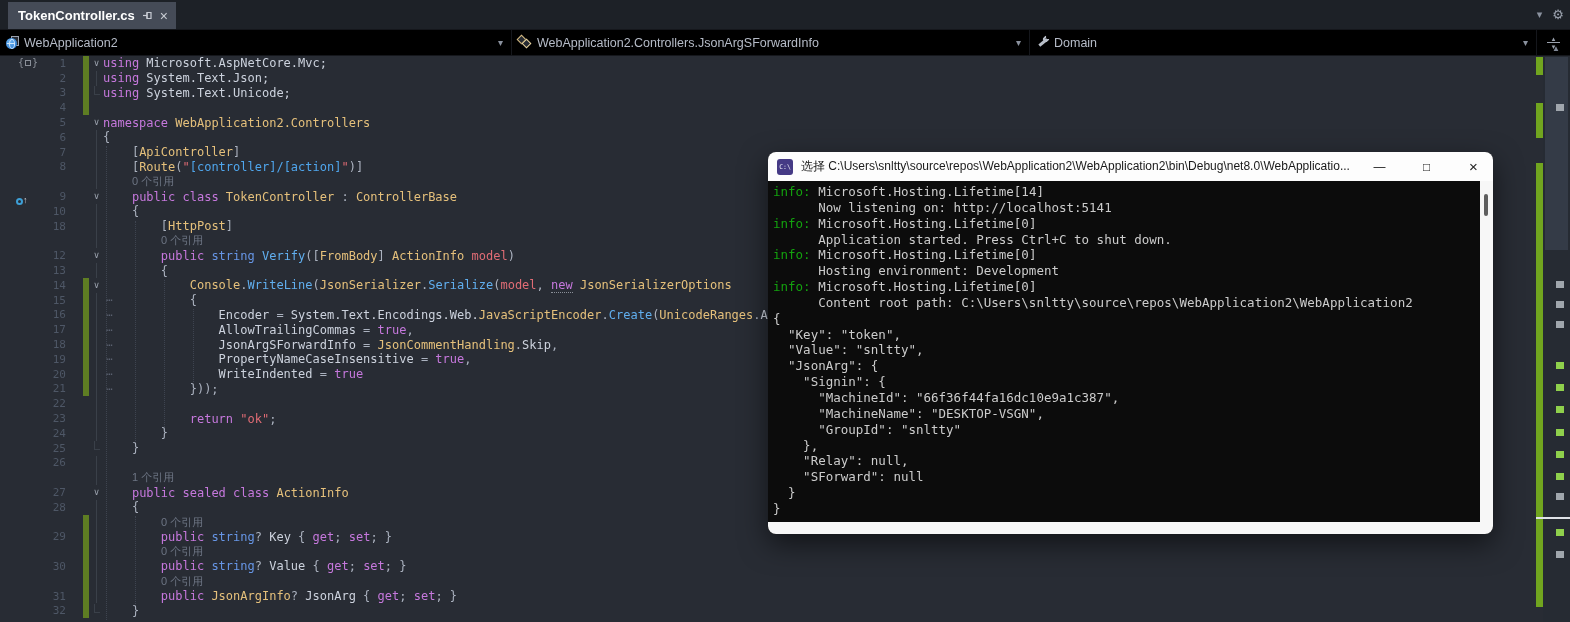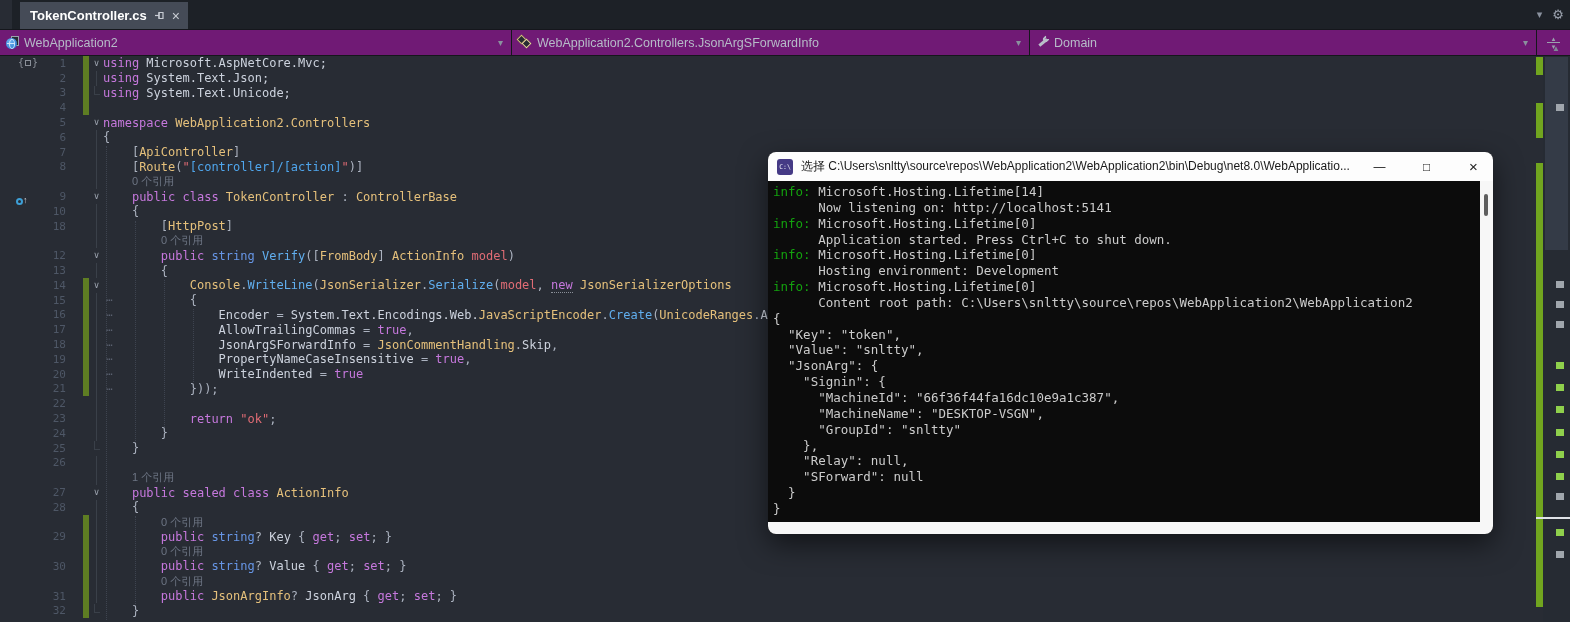--- a/index.html
+++ b/index.html
@@ -2,34 +2,34 @@
 <html><head>
 <meta charset="utf-8">
 <style>
   * { margin:0; padding:0; box-sizing:border-box; }
   html,body { background:#17191e; }
   .stage {
     position:relative; width:1570px; height:622px; overflow:hidden;
     background:#282c34; font-family:"Liberation Sans", sans-serif;
   }
   
-  .tabstrip { position:absolute; left:12px; top:0; right:0; height:29px; background:#1d2127; }
+  .tabstrip { position:absolute; left:0; top:0; right:0; height:29px; background:#1d2127; }
   .tab {
     position:absolute; left:8px; top:2px; height:27px; background:#454b57;
     display:flex; align-items:center; padding:0 8px 0 10px; gap:7px;
   }
   .tab-title { color:#ffffff; font-weight:bold; font-size:13px; }
   .tab-pin svg { display:block; }
   .tab-close { color:#c9cdd4; font-size:14px; line-height:1; cursor:default; }
   .ts-right { position:absolute; right:6px; top:0; height:29px; display:flex; align-items:center; gap:10px; color:#8a919e; }
   .ts-caret { font-size:11px; }
   .ts-gear { font-size:13px; color:#9aa1ad; }
   
   .navbar {
-    position:absolute; left:0; top:29px; right:0; height:27px; background:#701a75;
+    position:absolute; left:0; top:29px; right:0; height:27px; background:#000000;
     border-top:1px solid #15171c; border-bottom:1px solid #15171c; display:flex;
   }
   .combo {
     position:relative; display:flex; align-items:center; gap:5px; padding:0 6px;
     border-right:1px solid #15171c; color:#b6bcc8; font-size:12.5px;
   }
   .combo-caret { position:absolute; right:8px; color:#8a919e; font-size:10px; }
   .combo1 { width:512px; } .combo2 { width:518px; } .combo3 { flex:1; }
   .combo-label { white-space:nowrap; overflow:hidden; }
   

